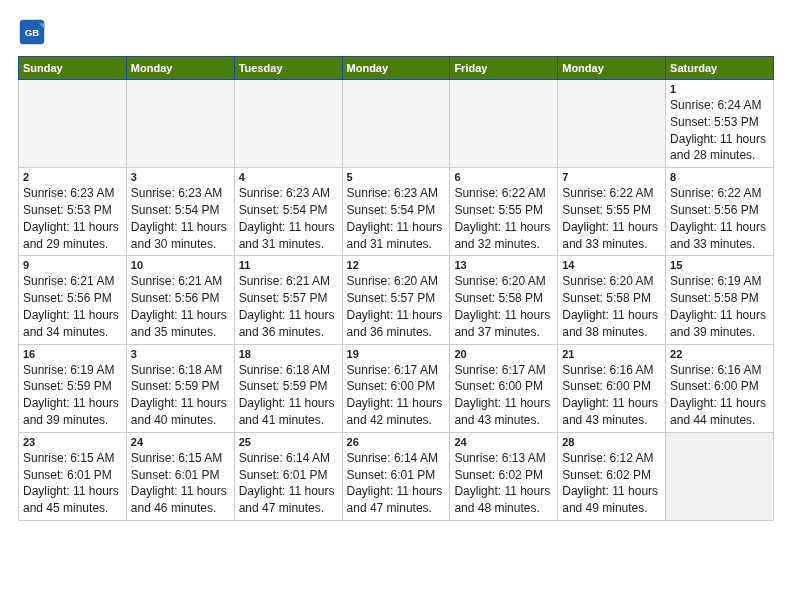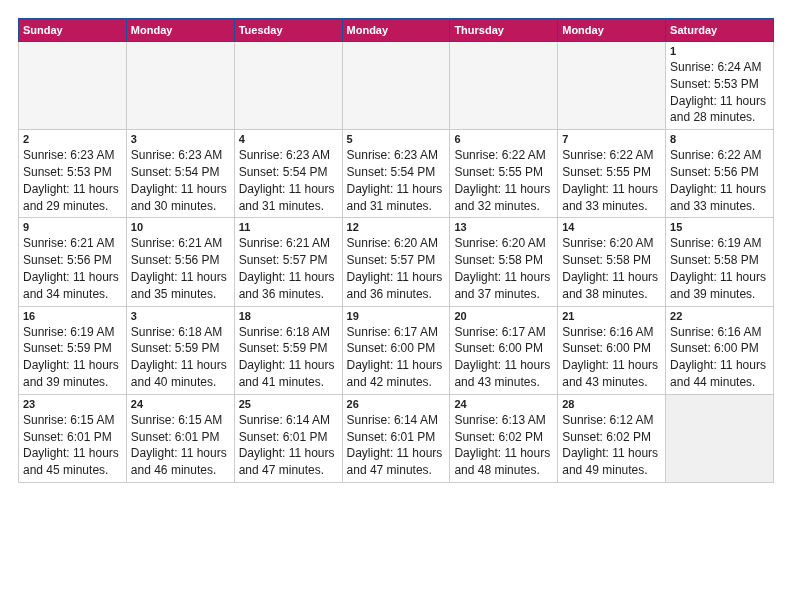--- a/index.html
+++ b/index.html
@@ -41,21 +41,21 @@
     .subtitle {
       font-size: 14px;
       color: #444;
     }
     table {
       width: 100%;
       border-collapse: collapse;
       table-layout: fixed;
     }
     th {
-      background: #be185d;
+      background: #4d7c0f;
       color: #fff;
       font-size: 11px;
       font-weight: bold;
       padding: 5px 4px;
       text-align: left;
       border: 1px solid #1a4d9a;
       margin-left: 8px;
     }
     td {
       border: 1px solid #ccc;
@@ -81,29 +81,46 @@
     .day-info {
       font-size: 12px;
       line-height: 1.4;
       color: #222;
     }
   </style>
 </head>
 <body>
 
 <div class="page">
+  <div class="header">
+    <div class="logo">
+      <svg class="logo-icon" viewBox="0 0 32 32">
+        <rect x="2" y="2" width="28" height="28" rx="4" fill="#2060b0"></rect>
+        <text x="16" y="21" text-anchor="middle" fill="white" font-size="11" font-weight="bold" font-family="Arial">GB</text>
+        <polygon points="24,6 30,12 30,6" fill="#5ba0e0"></polygon>
+      </svg>
+      <div>
+        <div style="font-size:14px;font-weight:bold;color:#222;"></div>
+        <div style="font-size:14px;font-weight:bold;color:#2060b0;"></div>
+      </div>
+    </div>
+    <div class="title-block">
+      <div class="main-title"></div>
+      <div class="subtitle"></div>
+    </div>
+  </div>
 
   <table>
     <thead>
       <tr>
       <th>Sunday</th>
           <th>Monday</th>
           <th>Tuesday</th>
           <th>Monday</th>
-          <th>Thursday</th>
+          <th>Friday</th>
           <th>Monday</th>
           <th>Saturday</th>
         </tr>
     </thead>
     <tbody id="calendar-body">
     <tr>
           <td class="empty"></td>
           <td class="empty"></td>
           <td class="empty"></td>
           <td class="empty"></td>

